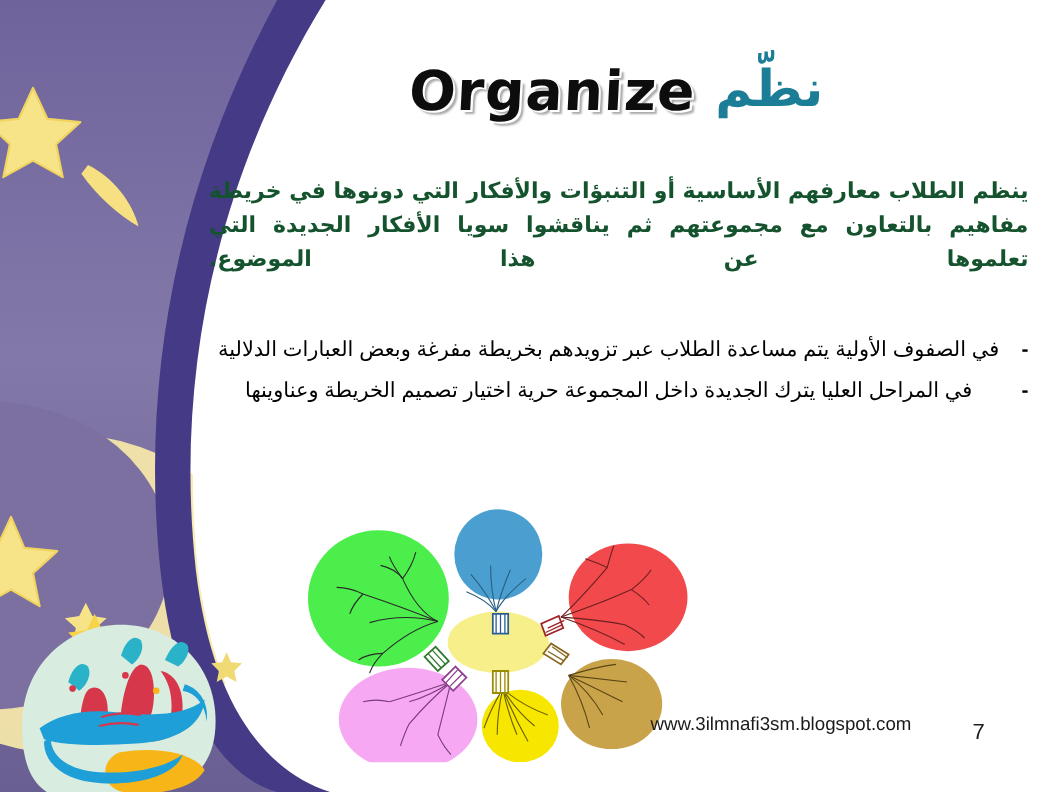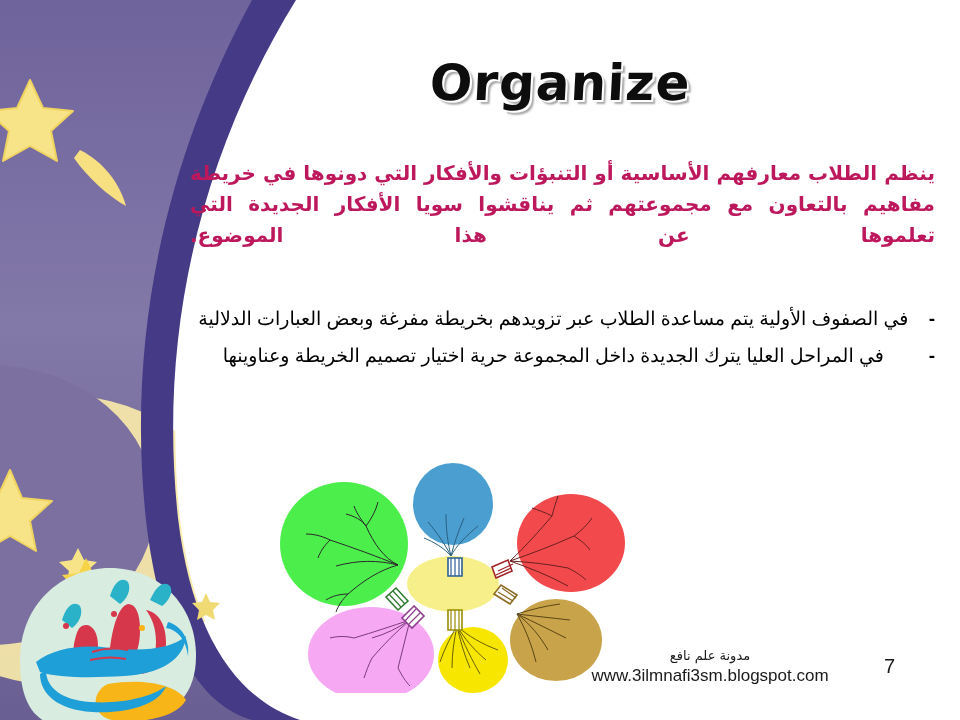--- a/index.html
+++ b/index.html
@@ -30,21 +30,21 @@
     font-family:"DejaVu Sans", sans-serif;
     font-size:50px;font-weight:bold;color:#0d0d0d;
     letter-spacing:1px;
     transform:skewX(-3deg);
     text-shadow: 2px 2px 0 #ffffff, 4px 4px 2px #a8a8a8;
   }
 
   .body-ar{
     direction:rtl;text-align:justify;text-align-last:center;
     font-family:"DejaVu Sans", sans-serif;
-    font-weight:bold;color:#be185d;
+    font-weight:bold;color:#14532d;
   }
 
   #para{
     position:absolute;right:25px;top:158px;width:745px;
     font-size:20px;line-height:1.55;
     text-align:justify;text-align-last:justify;
   }
 
   #bullets{position:absolute;right:25px;top:305px;width:745px;}
   .bullet{
@@ -161,20 +161,21 @@
       <ellipse cx="142" cy="628" rx="3" ry="3" fill="#f7b518"></ellipse>
       <path d="M92,652 C104,648 118,648 128,650" stroke="#d6374a" stroke-width="2" fill="none"></path>
       <path d="M90,660 C102,657 116,657 126,659" stroke="#d6374a" stroke-width="2" fill="none"></path>
     </g>
   </svg>
 </div>
 
 <div id="content">
 
   <div id="title-row">
+    <span id="title-ar">نظّم</span>
     <span id="title-en">Organize</span>
   </div>
 
   <div id="para" class="body-ar">ينظم الطلاب معارفهم الأساسية أو التنبؤات والأفكار التي دونوها في خريطة مفاهيم بالتعاون مع مجموعتهم ثم يناقشوا سويا الأفكار الجديدة التي تعلموها عن هذا الموضوع.</div>
 
   <div id="bullets">
     <div class="bullet">
       <span class="dash">-</span>
       <span class="btxt">في الصفوف الأولية يتم مساعدة الطلاب عبر تزويدهم بخريطة مفرغة وبعض العبارات الدلالية</span>
     </div>
@@ -273,18 +274,17 @@
         <path d="M183,162 L183,182 M187,162 L187,182 M191,162 L191,182" stroke="#9a8c00" stroke-width="1.2"></path>
       </g>
       <g>
         <path d="M146,158 L134,170 L144,180 L156,168 Z" fill="#ffffff" stroke="#8f3f8f" stroke-width="1.6"></path>
         <path d="M148,161 L137,173 M152,165 L141,176" stroke="#8f3f8f" stroke-width="1.2"></path>
       </g>
     </svg>
   </div>
 
   <div id="footer">
-    <div class="fa">مدونة علم نافع</div>
     <div class="fu">www.3ilmnafi3sm.blogspot.com</div>
   </div>
 
   <div id="pagenum">7</div>
 </div>
 
 </body></html>

